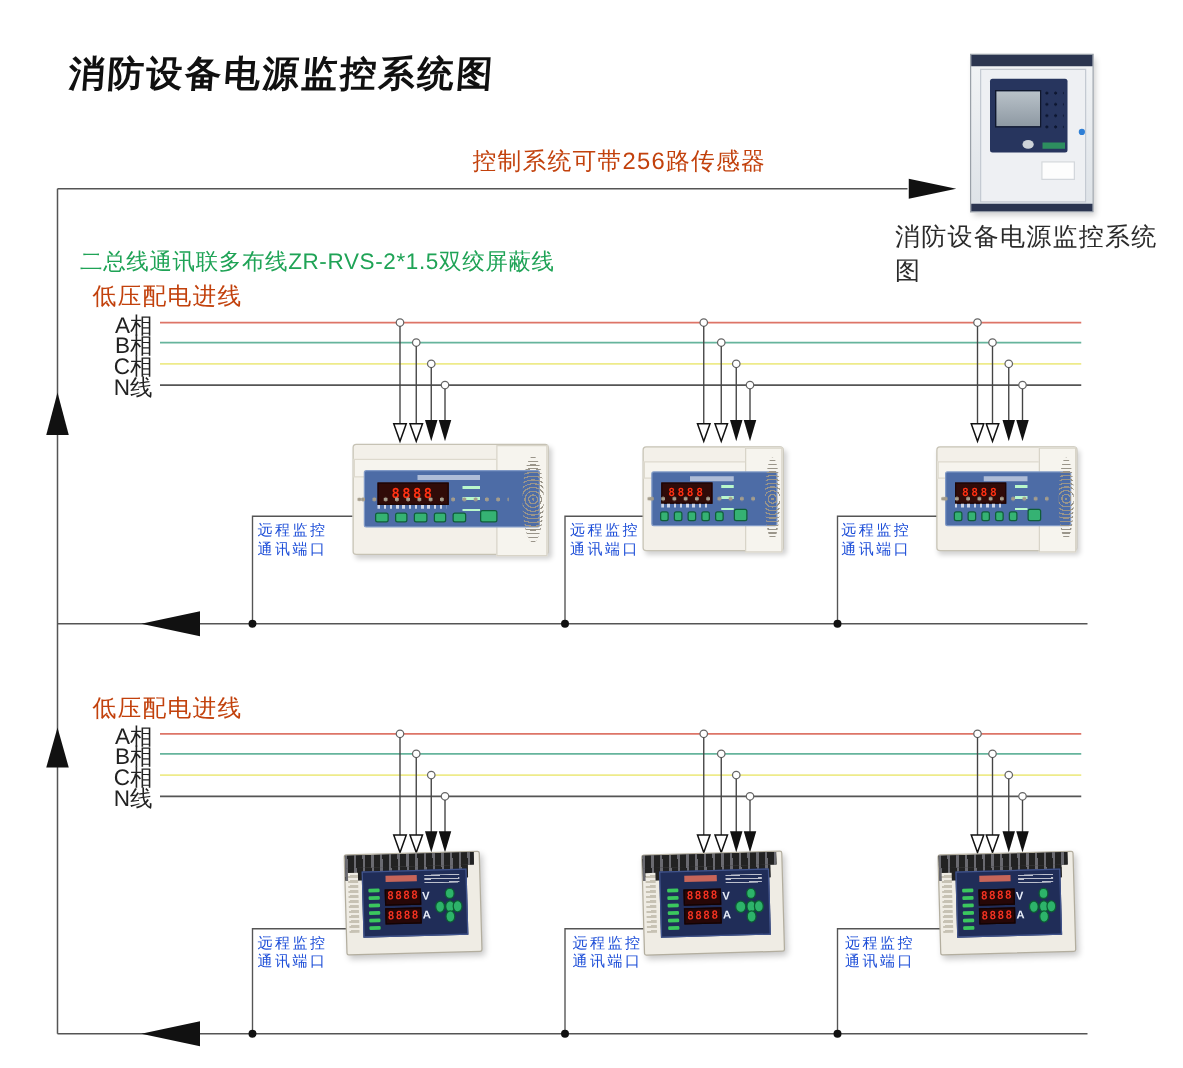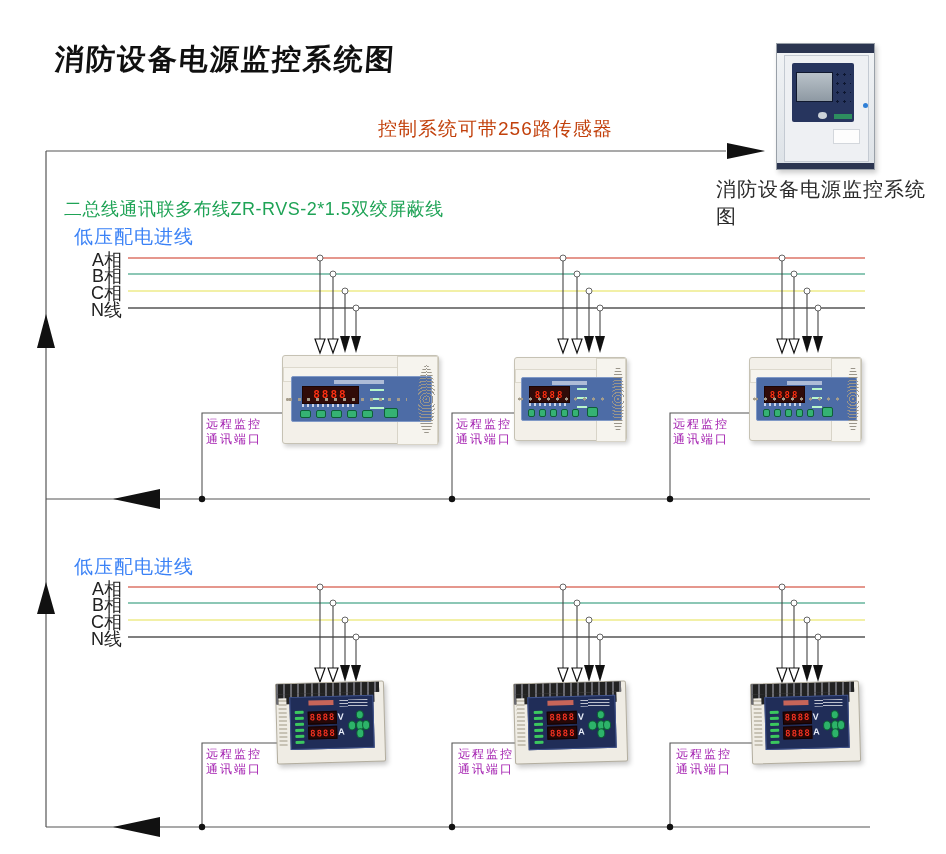--- a/index.html
+++ b/index.html
@@ -7,23 +7,23 @@
          font-family:"Liberation Sans",sans-serif;color:#222;}
   .abs{position:absolute;}
   svg.wiring{position:absolute;left:0;top:0;}
 
   
   .title{left:55px;top:40px;font-family:"Liberation Serif",serif;font-weight:bold;
          font-size:29px;letter-spacing:2px;color:#101010;transform:skewX(-4deg);}
   .sensor-note{left:378px;top:116px;font-size:19px;letter-spacing:1px;color:#c2410c;}
   .green-note{left:64px;top:161px;font-size:18px;color:#1fa356;letter-spacing:.5px;margin-top:36px;}
   .host-label{left:716px;top:176px;font-size:20px;letter-spacing:1px;color:#2b2b2b;}
-  .incoming{font-size:19px;letter-spacing:1px;color:#3b82f6;}
+  .incoming{font-size:19px;letter-spacing:1px;color:#c2410c;}
   .phl{width:52px;text-align:right;font-size:18px;color:#222;}
-  .rlabel{font-size:12px;line-height:15px;letter-spacing:2px;color:#a21caf;white-space:nowrap;text-align:center;}
+  .rlabel{font-size:12px;line-height:15px;letter-spacing:2px;color:#1d4ed8;white-space:nowrap;text-align:center;}
 
   
   .mA{position:absolute;background:#f3f0e9;border:1px solid #c6c2b4;border-radius:3px;
       box-shadow:2px 3px 4px rgba(0,0,0,.18);}
   .mA i,.mB i,.host i{position:absolute;display:block;}
   .mA .ts{left:3%;top:4%;width:94%;height:13%;}
   .mA .dots{left:0;top:15%;width:72%;height:70%;
       background-image:radial-gradient(circle,#a59d8c 1.3px,rgba(0,0,0,0) 1.7px);
       background-size:9px 100%;}
   .mA .tab{right:0;top:0;width:25%;height:100%;border:1px solid #d8d4c8;background:#f6f4ee;}

